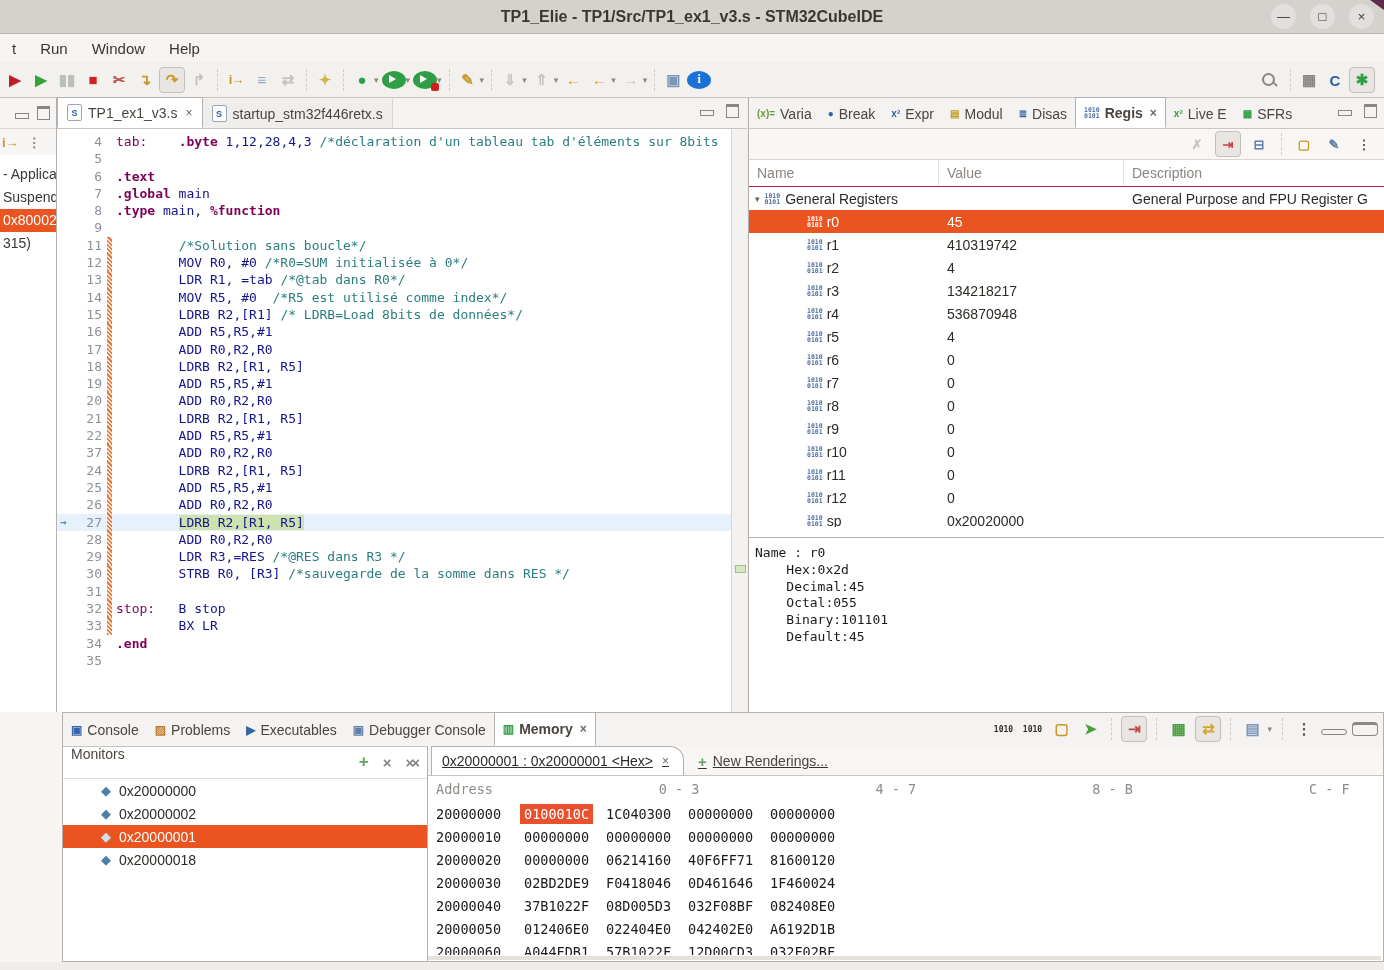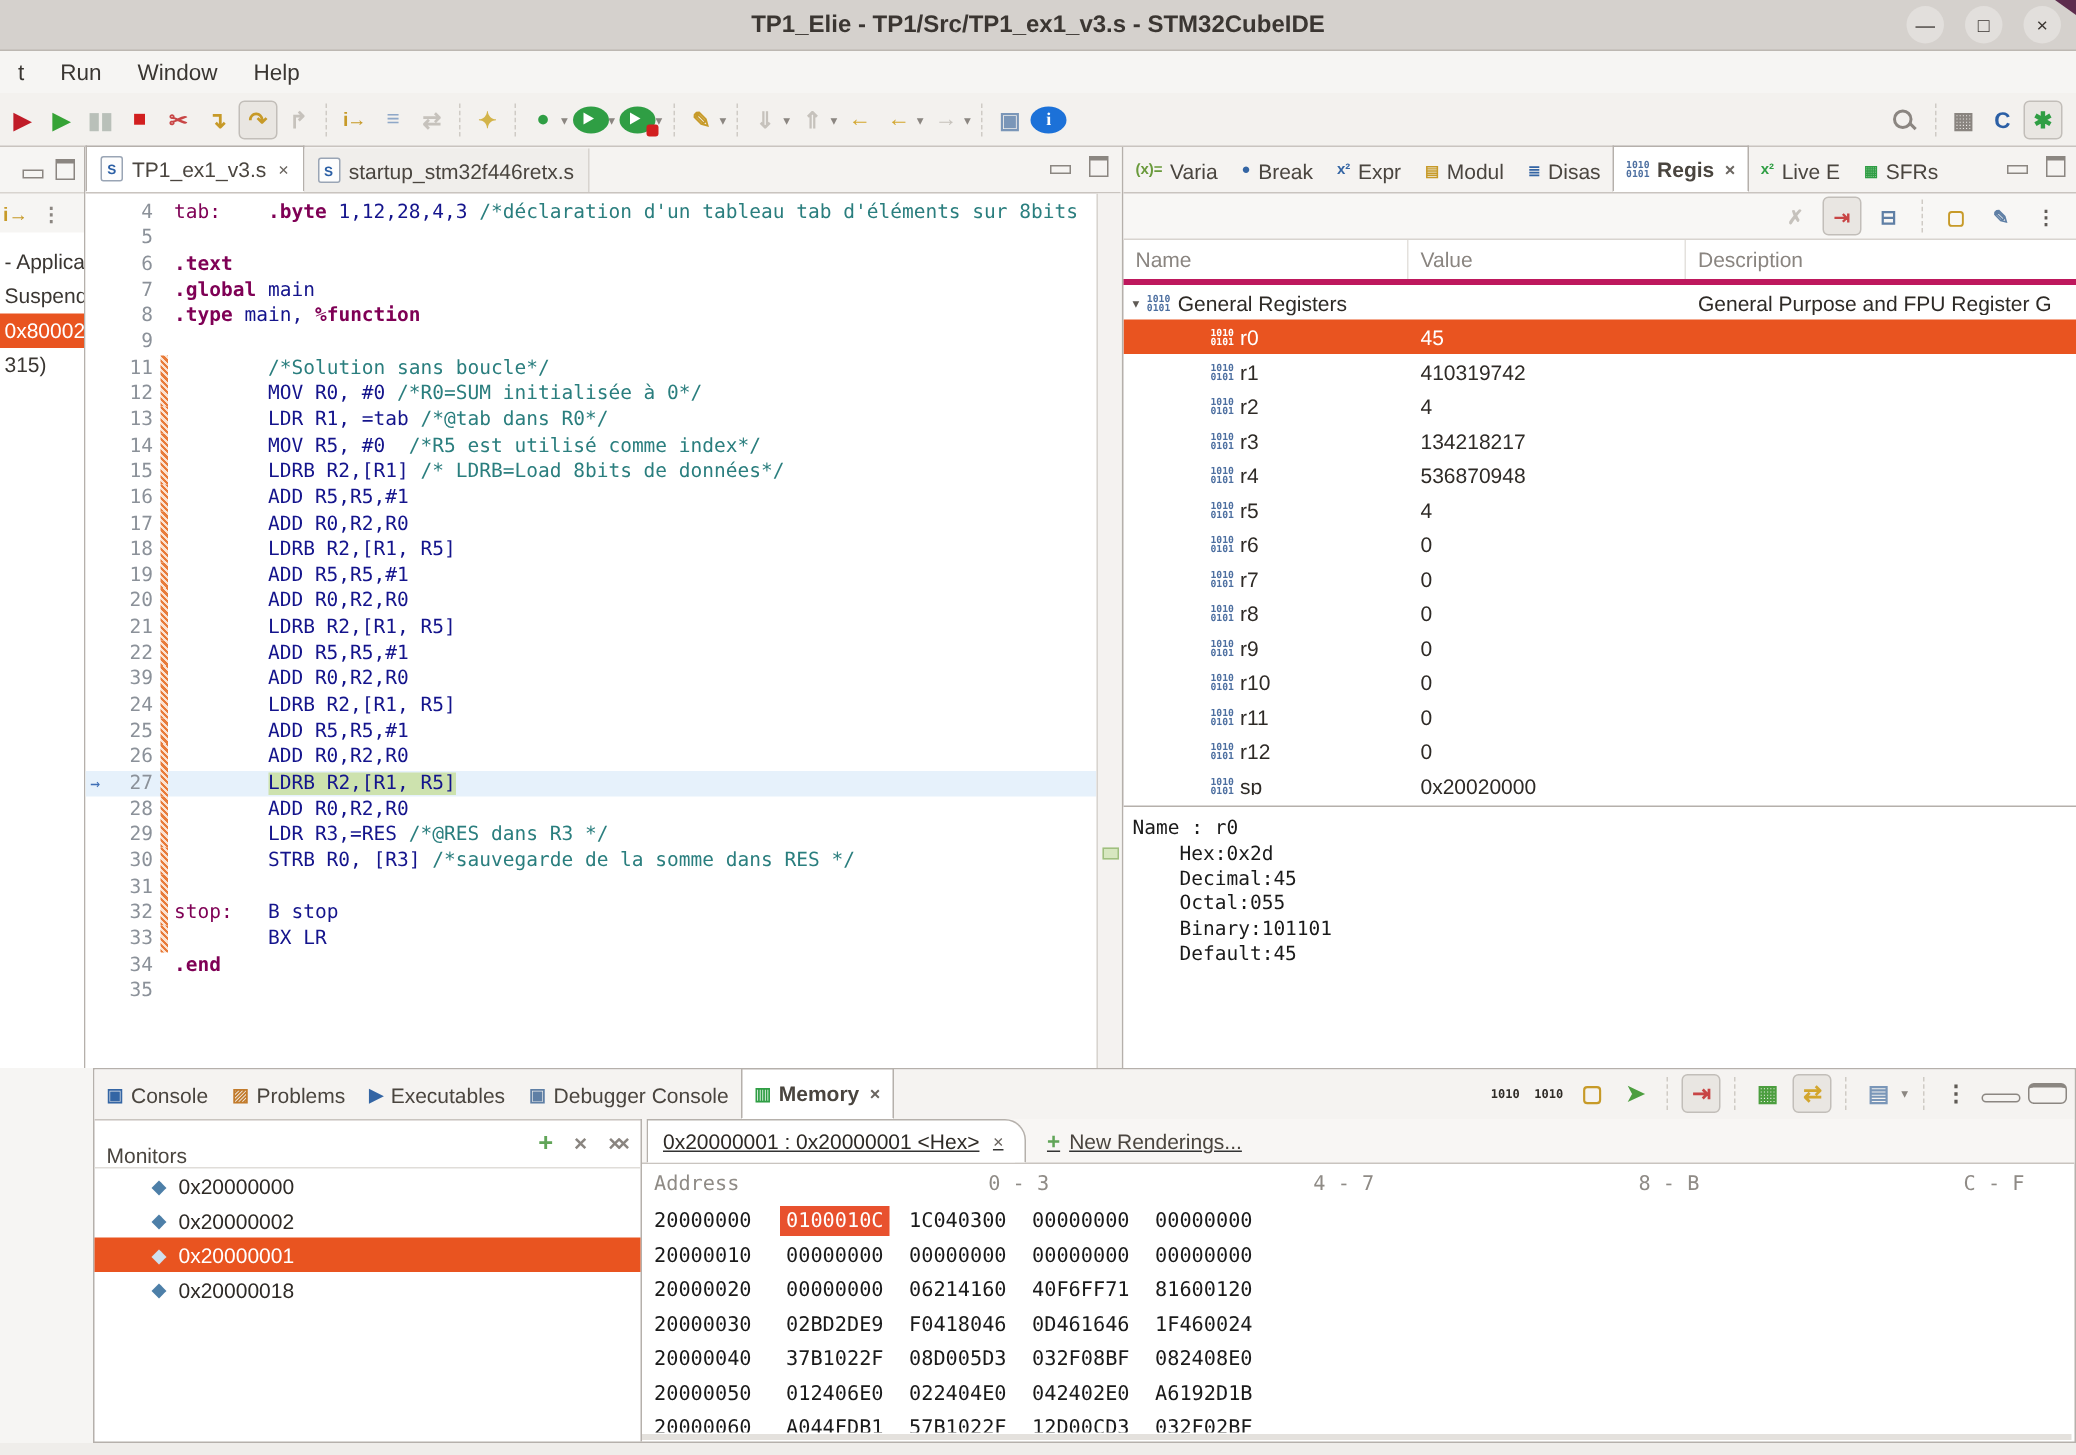--- a/index.html
+++ b/index.html
@@ -82,21 +82,21 @@
   #ovmark{position:absolute;left:3px;top:436px;width:9px;height:6px;background:#d7e7c0;border:1px solid #9fbf80;}
 
   
   #rpanel{position:absolute;left:748px;top:0;width:636px;height:614px;background:#fff;border-left:1px solid #b5b0ab;}
   .vtab{display:flex;align-items:center;gap:5px;height:29px;padding:0 8px;font-size:14px;color:#4a453f;white-space:nowrap;}
   .vtab.active{background:#fff;border:1px solid #b5b0ab;border-bottom:1px solid #fff;font-weight:bold;}
   .vticon{font-size:10px;font-weight:bold;}
   .regglyph{font-size:6.5px;line-height:6px;white-space:pre;font-family:"DejaVu Sans Mono",monospace;color:#4d6fa0;font-weight:bold;}
   #rtoolbar{height:30px;border-bottom:1px solid #d8d4cf;display:flex;align-items:center;justify-content:flex-end;gap:4px;padding-right:8px;background:#f8f7f5;}
   #rtoolbar .tbi{font-size:13px;}
-  #regheader{height:26px;display:flex;align-items:center;font-size:14px;color:#8a8580;border-bottom:4px solid #be185d;}
+  #regheader{height:26px;display:flex;align-items:center;font-size:14px;color:#8a8580;border-bottom:1px solid #be185d;}
   #regheader div{padding-left:8px;box-sizing:border-box;border-right:1px solid #e4e1dd;height:100%;display:flex;align-items:center;}
   .col-name{width:190px;}
   .col-val{width:185px;}
   .col-desc{flex:1;border-right:none !important;}
   #regbody{position:relative;overflow:hidden;height:340px;}
   .rrow{height:23px;display:flex;align-items:center;font-size:14px;color:#2e2a26;}
   .rrow.sel{background:#e95420;color:#fff;}
   .rrow.sel .regglyph{color:#fff;}
   .rgroup .gname{display:flex;align-items:center;gap:5px;width:375px;box-sizing:border-box;padding-left:6px;}
   .chev{font-size:9px;color:#5f5a55;}
@@ -107,21 +107,21 @@
              font-family:"DejaVu Sans Mono",monospace;font-size:13px;line-height:16.8px;padding:7px 0 0 6px;white-space:pre;color:#1a1a1a;}
 
   
   #bpanel{position:absolute;left:62px;top:712px;width:1322px;height:250px;background:#fff;border:1px solid #b5b0ab;box-sizing:border-box;}
   #btabs{height:33px;background:#f5f3f1;border-bottom:1px solid #c9c4bf;display:flex;align-items:flex-end;position:relative;}
   #btabs .vtab{height:32px;}
   #btools{position:absolute;right:4px;top:3px;display:flex;align-items:center;gap:3px;}
   .t1010{font-size:8px;font-weight:bold;font-family:"DejaVu Sans Mono",monospace;color:#2e2a26;position:relative;}
   
   #monitors{position:absolute;left:0;top:33px;width:364px;bottom:0;border-right:1px solid #b5b0ab;}
-  #monhead{height:32px;display:flex;align-items:flex-end;font-size:14px;color:#4a453f;padding-left:8px;border-bottom:1px solid #e0ddd9;position:relative;}
+  #monhead{height:32px;display:flex;align-items:flex-start;font-size:14px;color:#4a453f;padding-left:8px;border-bottom:1px solid #e0ddd9;position:relative;}
   #monbtns{position:absolute;right:10px;top:0;height:100%;display:flex;align-items:center;gap:14px;}
   .mitem{height:23px;display:flex;align-items:center;font-size:14px;color:#2e2a26;padding-left:38px;gap:8px;}
   .mitem.sel{background:#e95420;color:#fff;}
   .diamond{color:#4d7fa8;font-size:13px;}
   .mitem.sel .diamond{color:#cfe0ee;}
   
   #memarea{position:absolute;left:365px;top:33px;right:0;bottom:0;}
   #memtabs{height:29px;display:flex;align-items:flex-end;padding-left:3px;border-bottom:1px solid #c9c4bf;background:#f8f6f4;text-decoration:underline;}
   .memtab{display:flex;align-items:center;gap:7px;height:28px;padding:0 14px 0 10px;font-size:14px;color:#2e2a26;
           background:#fff;border:1px solid #b5b0ab;border-bottom:none;border-top-right-radius:14px;}
@@ -251,21 +251,21 @@
         <div class="code-line"><span class="ruler"></span><span class="ln">13</span><span class="chbar ch"></span><span class="ctext"><span>        LDR R1, =tab </span><span class="c">/*@tab dans R0*/</span></span></div>
         <div class="code-line"><span class="ruler"></span><span class="ln">14</span><span class="chbar ch"></span><span class="ctext"><span>        MOV R5, #0  </span><span class="c">/*R5 est utilisé comme index*/</span></span></div>
         <div class="code-line"><span class="ruler"></span><span class="ln">15</span><span class="chbar ch"></span><span class="ctext"><span>        LDRB R2,[R1] </span><span class="c">/* LDRB=Load 8bits de données*/</span></span></div>
         <div class="code-line"><span class="ruler"></span><span class="ln">16</span><span class="chbar ch"></span><span class="ctext"><span>        ADD R5,R5,#1</span></span></div>
         <div class="code-line"><span class="ruler"></span><span class="ln">17</span><span class="chbar ch"></span><span class="ctext"><span>        ADD R0,R2,R0</span></span></div>
         <div class="code-line"><span class="ruler"></span><span class="ln">18</span><span class="chbar ch"></span><span class="ctext"><span>        LDRB R2,[R1, R5]</span></span></div>
         <div class="code-line"><span class="ruler"></span><span class="ln">19</span><span class="chbar ch"></span><span class="ctext"><span>        ADD R5,R5,#1</span></span></div>
         <div class="code-line"><span class="ruler"></span><span class="ln">20</span><span class="chbar ch"></span><span class="ctext"><span>        ADD R0,R2,R0</span></span></div>
         <div class="code-line"><span class="ruler"></span><span class="ln">21</span><span class="chbar ch"></span><span class="ctext"><span>        LDRB R2,[R1, R5]</span></span></div>
         <div class="code-line"><span class="ruler"></span><span class="ln">22</span><span class="chbar ch"></span><span class="ctext"><span>        ADD R5,R5,#1</span></span></div>
-        <div class="code-line"><span class="ruler"></span><span class="ln">39</span><span class="chbar ch"></span><span class="ctext"><span>        ADD R0,R2,R0</span></span></div>
+        <div class="code-line"><span class="ruler"></span><span class="ln">37</span><span class="chbar ch"></span><span class="ctext"><span>        ADD R0,R2,R0</span></span></div>
         <div class="code-line"><span class="ruler"></span><span class="ln">24</span><span class="chbar ch"></span><span class="ctext"><span>        LDRB R2,[R1, R5]</span></span></div>
         <div class="code-line"><span class="ruler"></span><span class="ln">25</span><span class="chbar ch"></span><span class="ctext"><span>        ADD R5,R5,#1</span></span></div>
         <div class="code-line"><span class="ruler"></span><span class="ln">26</span><span class="chbar ch"></span><span class="ctext"><span>        ADD R0,R2,R0</span></span></div>
         <div class="code-line cur"><span class="ruler">→</span><span class="ln">27</span><span class="chbar ch"></span><span class="ctext"><span>        </span><span class="x">LDRB R2,[R1, R5]</span></span></div>
         <div class="code-line"><span class="ruler"></span><span class="ln">28</span><span class="chbar ch"></span><span class="ctext"><span>        ADD R0,R2,R0</span></span></div>
         <div class="code-line"><span class="ruler"></span><span class="ln">29</span><span class="chbar ch"></span><span class="ctext"><span>        LDR R3,=RES </span><span class="c">/*@RES dans R3 */</span></span></div>
         <div class="code-line"><span class="ruler"></span><span class="ln">30</span><span class="chbar ch"></span><span class="ctext"><span>        STRB R0, [R3] </span><span class="c">/*sauvegarde de la somme dans RES */</span></span></div>
         <div class="code-line"><span class="ruler"></span><span class="ln">31</span><span class="chbar ch"></span><span class="ctext"></span></div>
         <div class="code-line"><span class="ruler"></span><span class="ln">32</span><span class="chbar ch"></span><span class="ctext"><span class="l">stop:</span><span>   B stop</span></span></div>
         <div class="code-line"><span class="ruler"></span><span class="ln">33</span><span class="chbar ch"></span><span class="ctext"><span>        BX LR</span></span></div>

